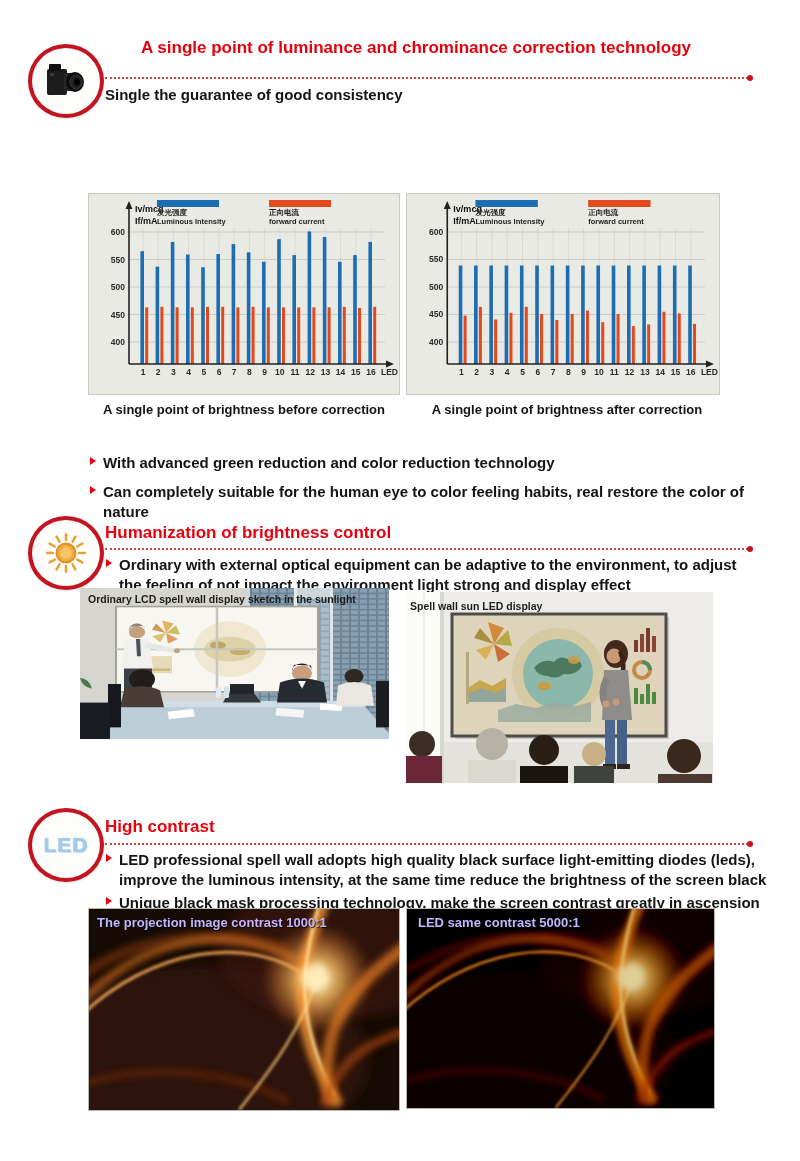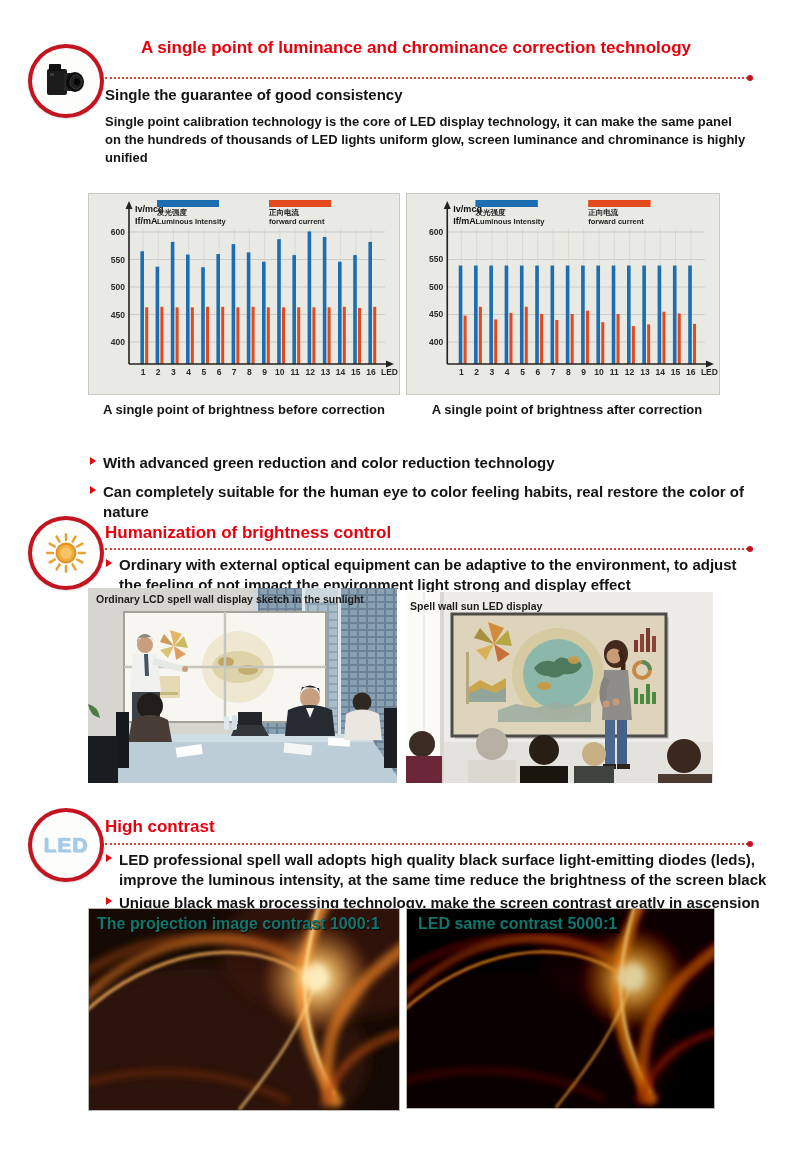--- a/index.html
+++ b/index.html
@@ -31,21 +31,21 @@
   .chart .axlab{font-size:9px;font-weight:bold;fill:#111;}
   .chart .lg{font-size:7.5px;font-weight:bold;fill:#222;}
   
   .photo{position:absolute;overflow:hidden;background:#d8d8d4;}
   .photo svg{display:block;width:100%;height:100%;}
   .photo-label{position:absolute;top:5px;left:8px;font-size:10.5px;font-weight:bold;color:#1c1c1a;
                white-space:nowrap;}
   
   .flame{position:absolute;overflow:hidden;background:#0d0502;border:1px solid #b8b8b2;}
   .flame svg{display:block;width:100%;height:100%;}
-  .flame-label{position:absolute;top:6px;left:8px;font-size:16px;font-weight:bold;color:#0f766e;
+  .flame-label{position:absolute;top:6px;left:8px;font-size:13px;font-weight:bold;color:#c4b5fd;
                white-space:nowrap;text-shadow:1px 1px 1px rgba(0,0,0,.8);}
   .flame-label.boxed{background:rgba(0,0,0,.78);padding:0 3px;}
   .darker svg{filter:brightness(.8) contrast(1.28) saturate(1.05);}
 </style>
 </head>
 <body>
 
 <svg width="0" height="0" style="position:absolute" aria-hidden="true">
   <defs>
     <filter id="b2" x="-30%" y="-30%" width="160%" height="160%">
@@ -90,21 +90,20 @@
       <rect x="6" y="12" width="4" height="3" fill="#3a3a3a"></rect>
       <rect x="20" y="12" width="8" height="18" fill="#262626"></rect>
       <ellipse cx="31" cy="21" rx="9" ry="10" fill="#0c0c0c"></ellipse>
       <ellipse cx="32" cy="21" rx="6" ry="7" fill="#1f1f1f" stroke="#3a3a3a"></ellipse>
       <ellipse cx="33" cy="21" rx="3" ry="3.6" fill="#050505"></ellipse>
     </svg>
   </div>
   <div class="sec-title" style="left:105px;top:38px;margin-left:36px;">A single point of luminance and chrominance correction technology</div>
   <div class="rule" style="left:105px;top:77px;width:643px;"></div>
   <div class="sec-sub" style="left:105px;top:86px;">Single the guarantee of good consistency</div>
-  <div class="sec-body" style="left:105px;top:113px;width:645px;">Single point calibration technology is the core of LED display technology, it can make the same panel on the hundreds of thousands of LED lights uniform glow, screen luminance and chrominance is highly unified</div>
 
   <div class="chart" style="left:88px;top:193px;width:310px;height:200px;">
     <svg viewBox="0 0 310 200" preserveAspectRatio="none">
         <line x1="40" y1="148" x2="296" y2="148" stroke="#cdcdc7" stroke-width="1"></line>
         <text x="36" y="151" text-anchor="end" class="tick">400</text>
         <line x1="40" y1="120.5" x2="296" y2="120.5" stroke="#cdcdc7" stroke-width="1"></line>
         <text x="36" y="123.5" text-anchor="end" class="tick">450</text>
         <line x1="40" y1="93" x2="296" y2="93" stroke="#cdcdc7" stroke-width="1"></line>
         <text x="36" y="96" text-anchor="end" class="tick">500</text>
         <line x1="40" y1="65.5" x2="296" y2="65.5" stroke="#cdcdc7" stroke-width="1"></line>
@@ -318,21 +317,21 @@
   </div>
   <div class="sec-title" style="left:105px;top:523px;">Humanization of brightness control</div>
   <div class="rule" style="left:105px;top:548px;width:643px;"></div>
   <div class="bullets" style="left:106px;top:555px;width:650px;">
     <div class="bullet">
       <span class="tri"></span>
       <span>Ordinary with external optical equipment can be adaptive to the environment, to adjust the feeling of not impact the environment light strong and display effect</span>
     </div>
   </div>
 
-  <div class="photo" style="left:88px;top:588px;width:309px;height:195px;">
+  <div class="photo" style="left:80px;top:588px;width:309px;height:151px;">
     <svg viewBox="0 0 309 195" preserveAspectRatio="none">
       <defs>
         <pattern id="winA" width="9" height="7" patternUnits="userSpaceOnUse">
           <rect width="9" height="7" fill="#6e8296"></rect>
             <rect x="1" y="1" width="7" height="5" fill="#87a0b2"></rect>
         </pattern>
         <pattern id="winB" width="10" height="8" patternUnits="userSpaceOnUse">
           <rect width="10" height="8" fill="#8fa5b5"></rect>
             <rect x="1" y="1" width="8" height="6" fill="#a8bcc9"></rect>
         </pattern>

